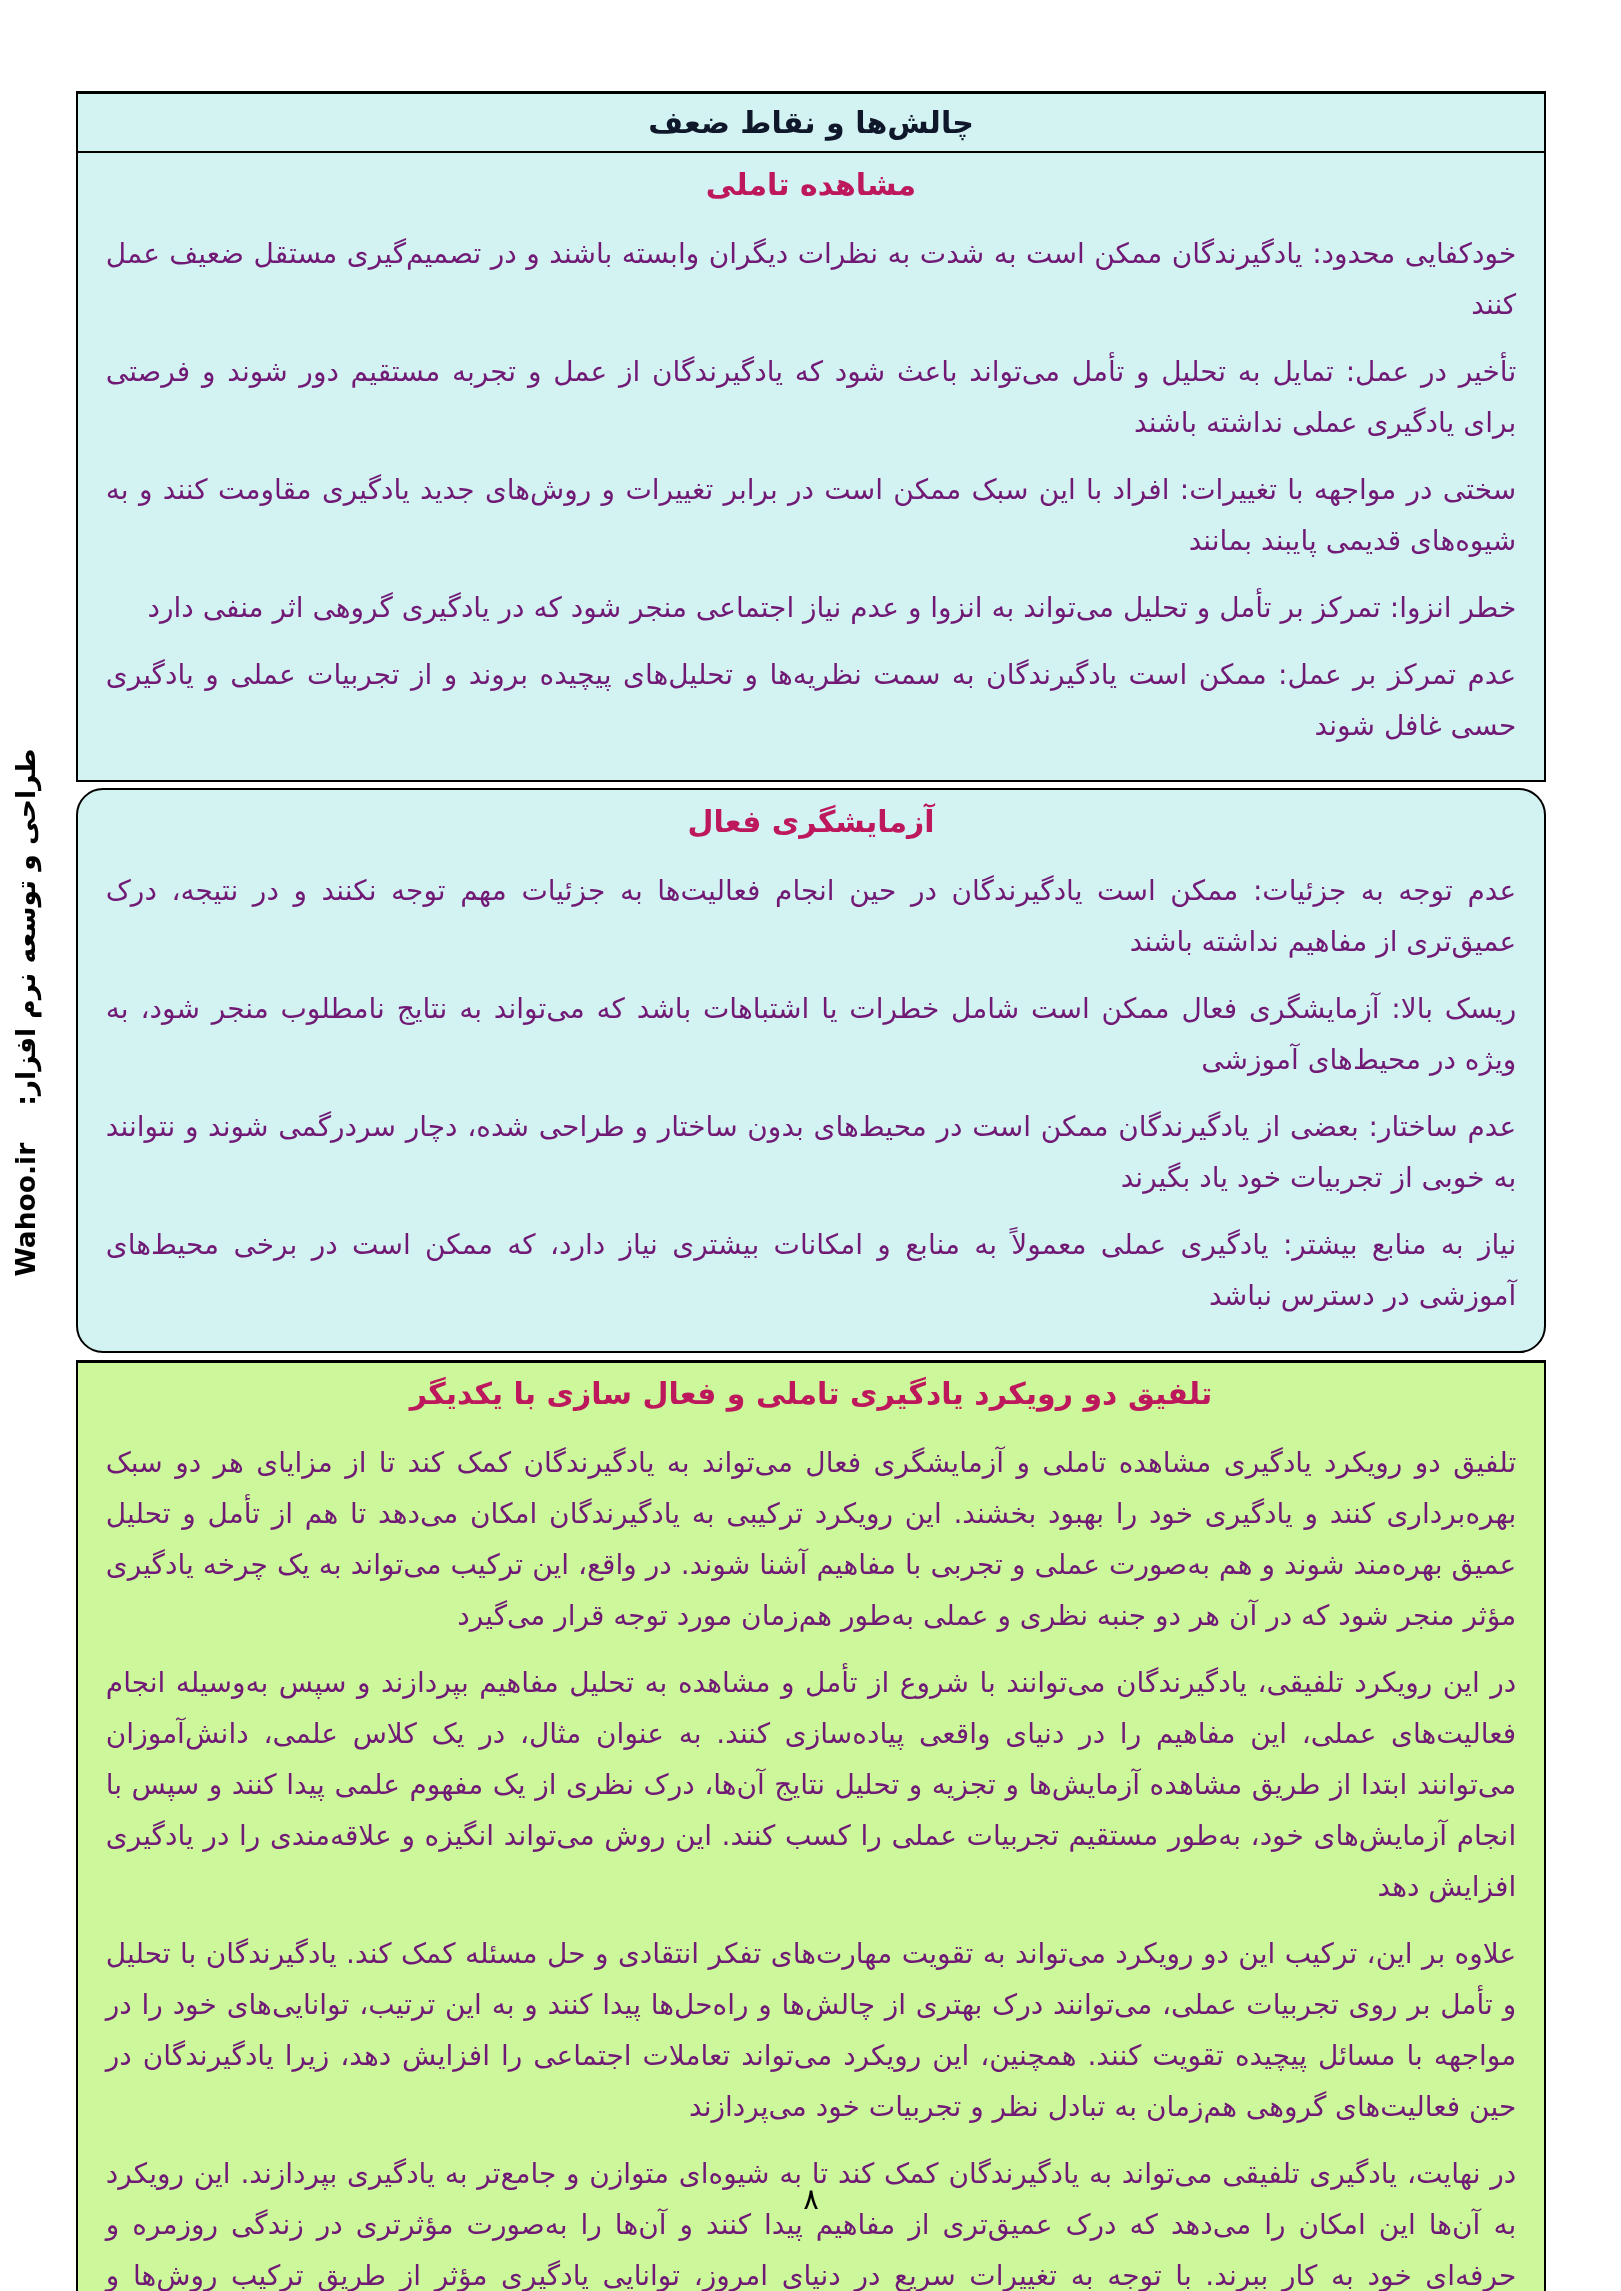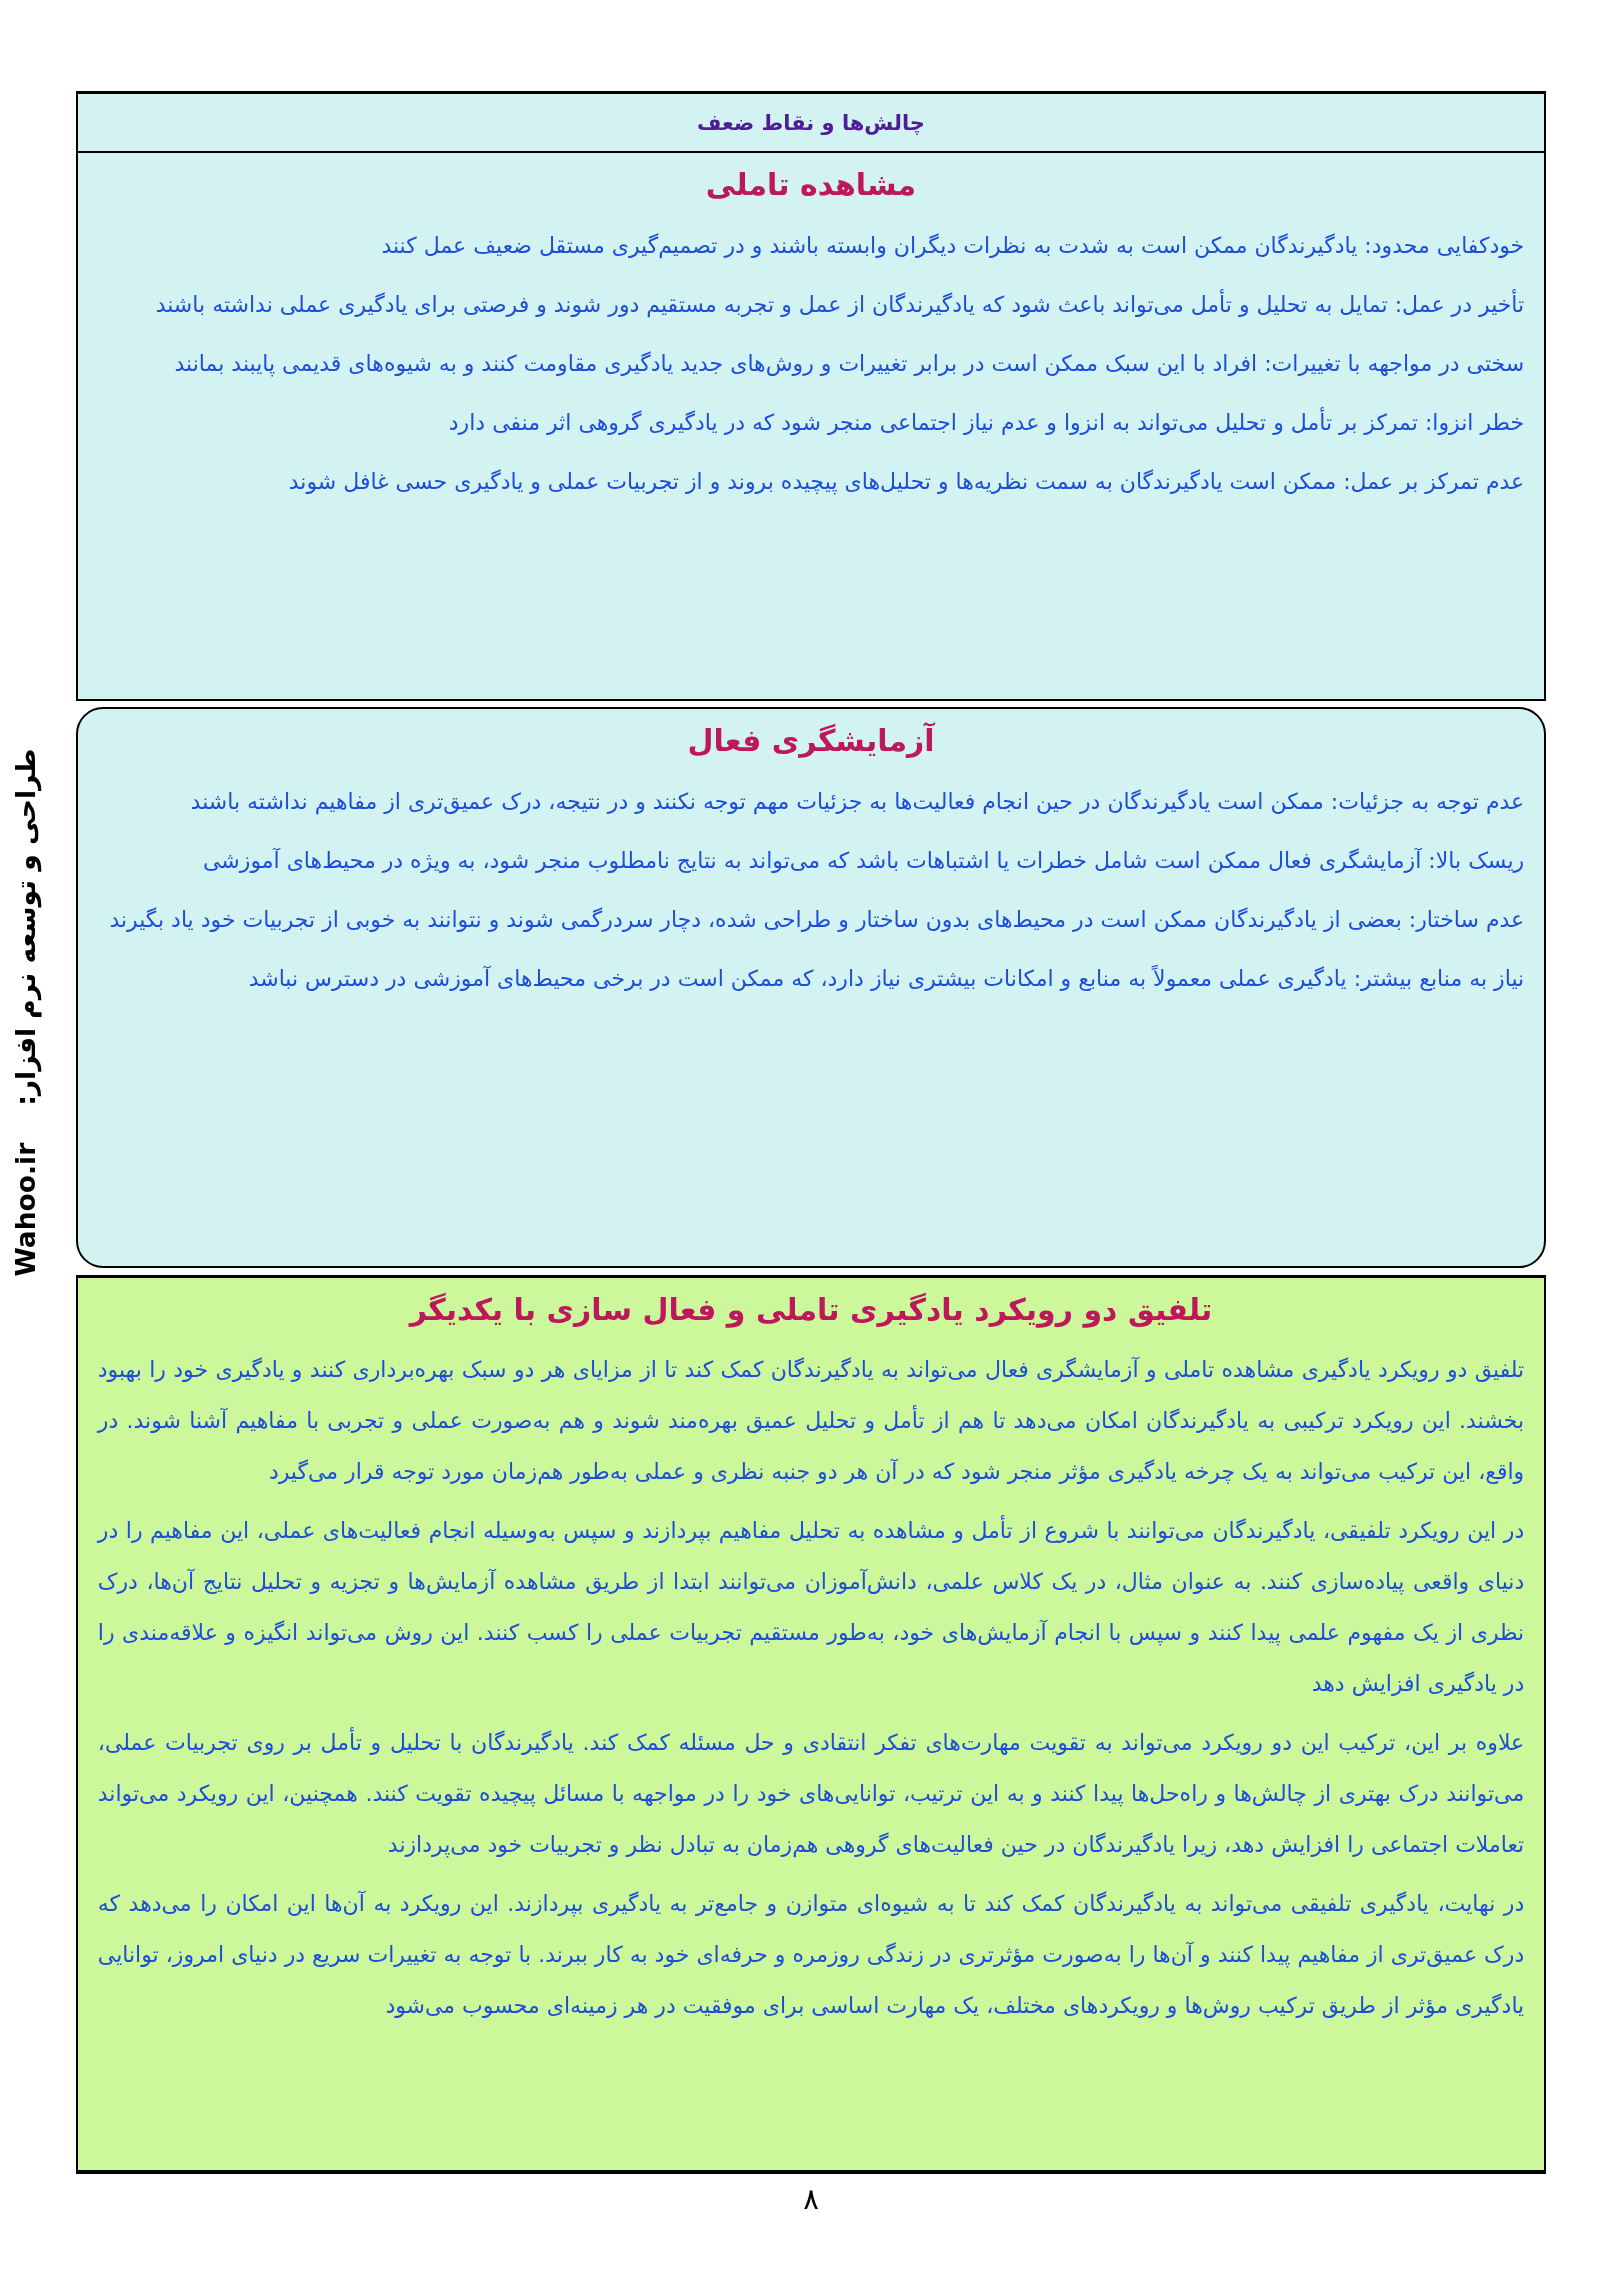--- a/index.html
+++ b/index.html
@@ -46,39 +46,39 @@
     min-height: 899px;
     padding-bottom: 3px;
   }
   .box-header {
     height: 57px;
     border-bottom: 2px solid #000000;
     display: flex;
     align-items: center;
     justify-content: center;
     font-weight: bold;
-    font-size: 21px;
-    color: #4c1d95;
+    font-size: 30px;
+    color: #0f172a;
   }
   .section-title {
     text-align: center;
     font-weight: bold;
     font-size: 30px;
     color: #be185d;
     padding: 9.8px 0 5.9px 0;
     line-height: 43px;
   }
   .para {
     direction: rtl;
     text-align: justify;
-    font-size: 22px;
+    font-size: 28px;
     line-height: 51px;
-    color: #1d4ed8;
+    color: #701a75;
     padding: 0 11.8px;
-    margin: 8px;
+    margin: 16px;
   }
   .sidebar-credit {
     position: absolute;
     top: 991px;
     left: -249px;
     width: 549px;
     height: 43px;
     transform: rotate(-90deg);
     transform-origin: center center;
     display: flex;

